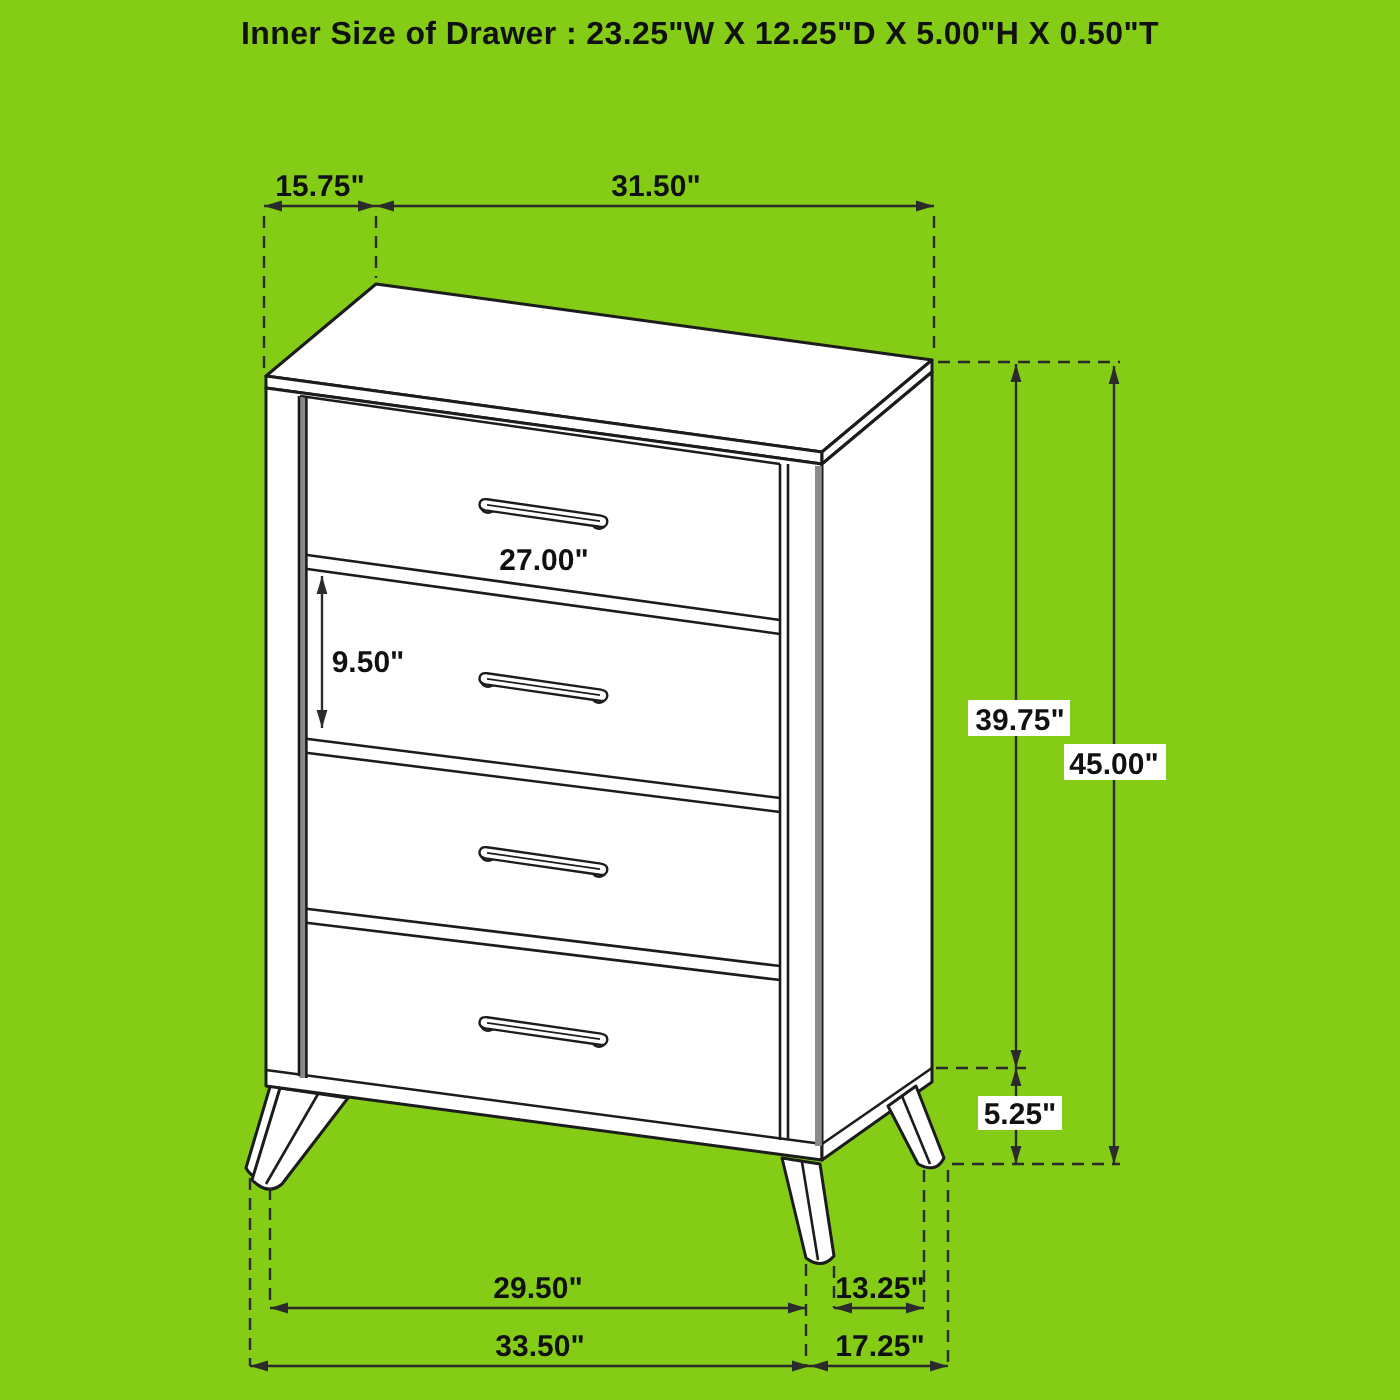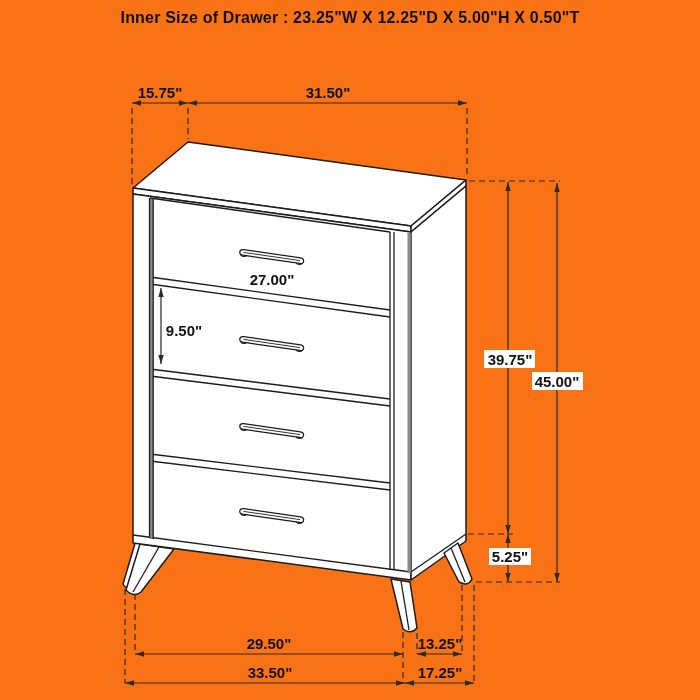--- a/index.html
+++ b/index.html
@@ -1,16 +1,16 @@
 <!DOCTYPE html>
 <html><head>
 <meta charset="utf-8">
 <style>
   html,body{margin:0;padding:0;background:#ffffff;}
-  .page{position:relative;width:700px;height:700px;background:#f97316;overflow:hidden;
+  .page{position:relative;width:700px;height:700px;background:#84cc16;overflow:hidden;
         font-family:"Liberation Sans", sans-serif;}
   .title{position:absolute;top:9px;left:0;width:100%;text-align:center;
          font-size:16px;font-weight:bold;color:#111;letter-spacing:0.2px;}
   svg{position:absolute;top:0;left:0;}
   .draw{stroke:#1c1c1c;stroke-width:1.5;fill:#ffffff;stroke-linejoin:round;stroke-linecap:round;}
   .thin{stroke:#1c1c1c;stroke-width:1.3;fill:none;}
   .shade{stroke:#8a8a8a;stroke-width:3.4;fill:none;}
   .dim{stroke:#2b2b2b;stroke-width:1.2;fill:none;}
   .dash{stroke:#2b2b2b;stroke-width:1.2;fill:none;stroke-dasharray:6 4;}
   .ah{fill:#2b2b2b;stroke:none;}

